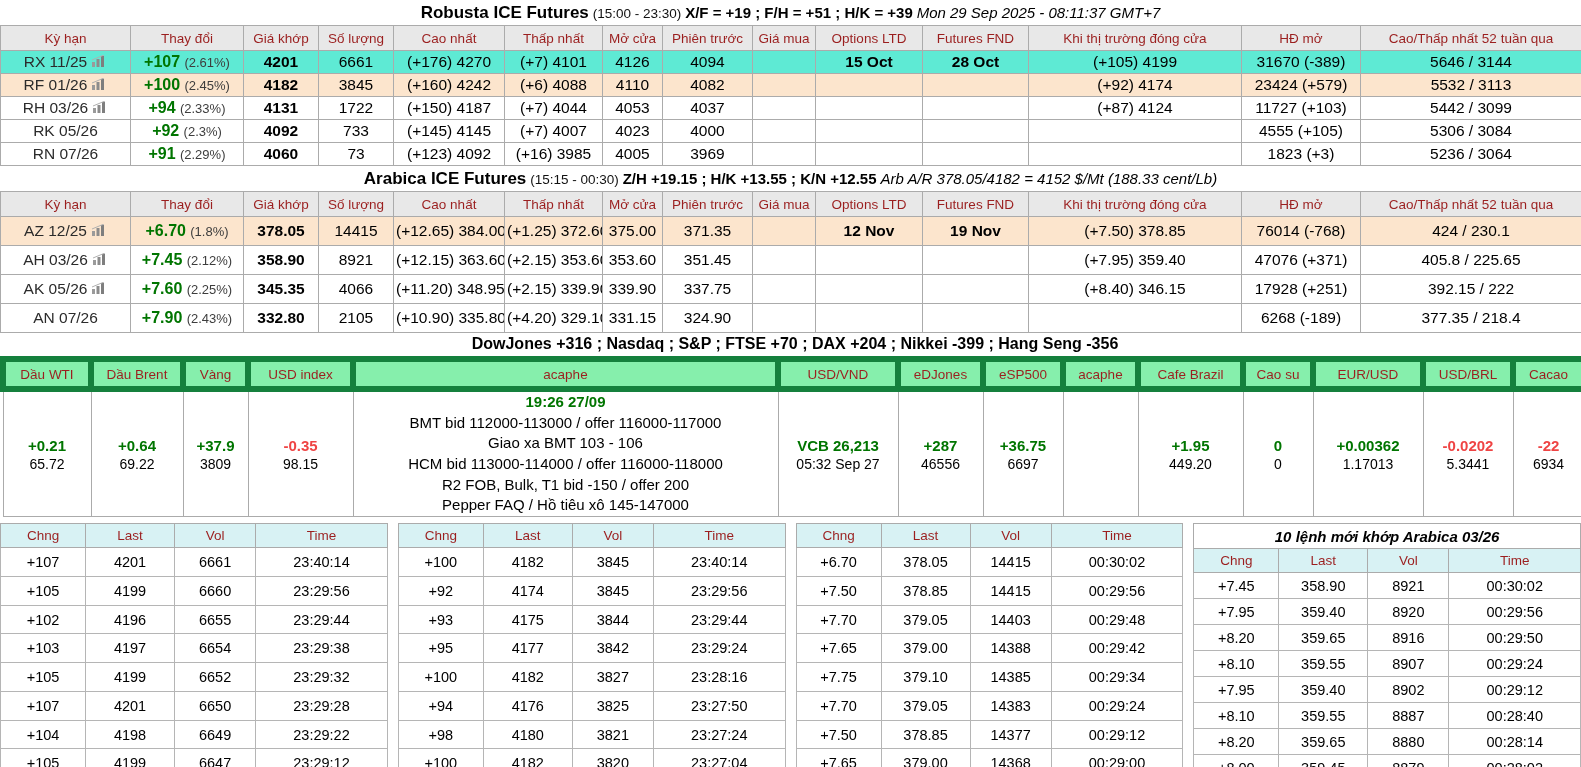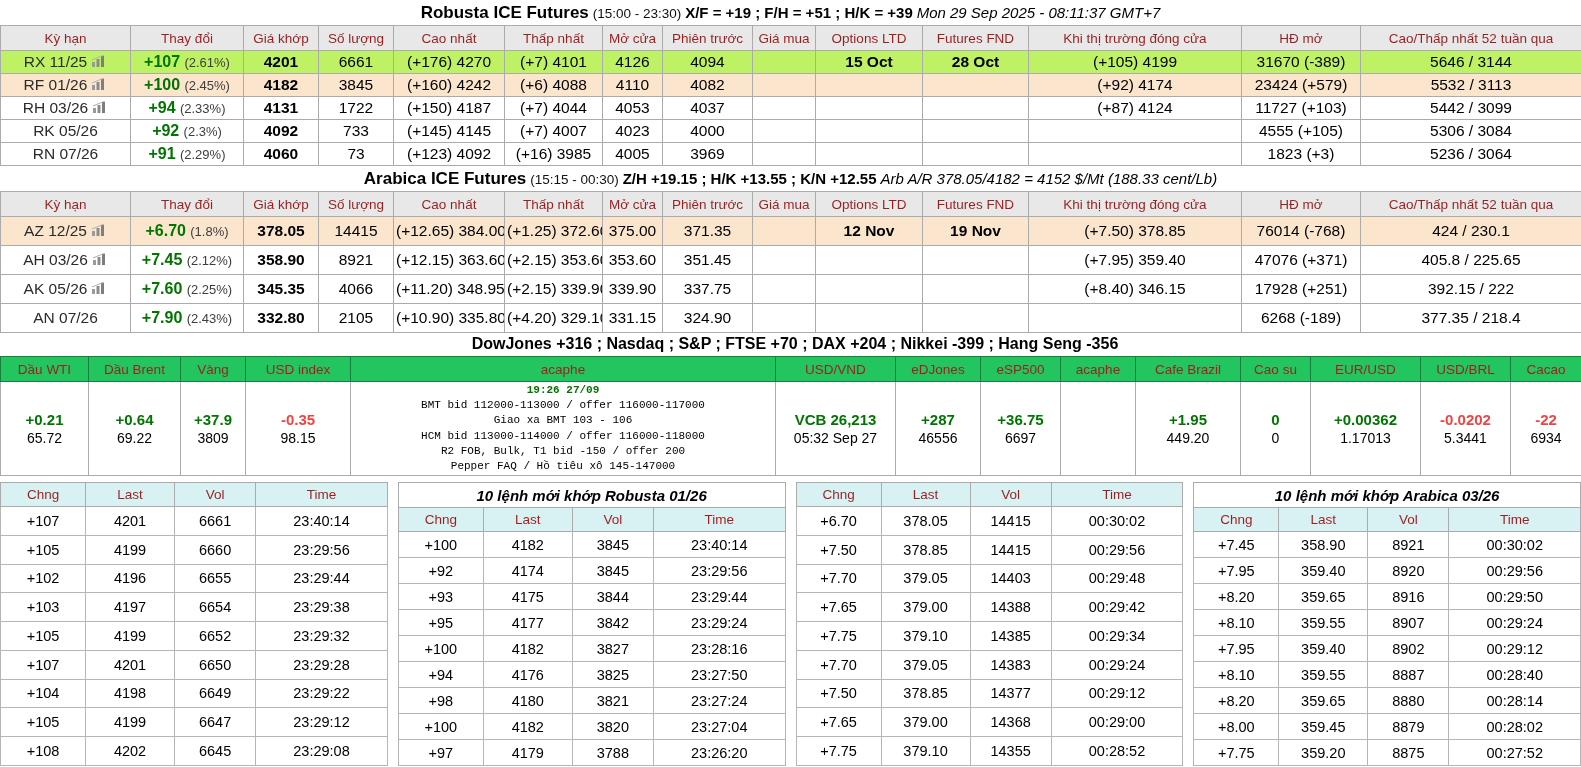--- a/index.html
+++ b/index.html
@@ -15,38 +15,38 @@
   .indices-line{text-align:center;font-weight:bold;font-size:16px;padding:2px 0 3px 0;margin-left:9px;}
 
   
   .futures{width:1581px;}
   .futures th{background:#e8e8e8;color:#9b1f1f;font-weight:normal;font-size:13.5px;
               border:1px solid #ababab;height:24px;padding:0 2px;white-space:nowrap;overflow:hidden;}
   .futures td{border:1px solid #ababab;text-align:center;font-size:15.5px;padding:0 2px;
               white-space:nowrap;overflow:hidden;}
   .futures-robusta td{height:22px;}
   .futures-arabica td{height:28px;}
-  tr.yellow td{background:#bef264;}
+  tr.yellow td{background:#5eead4;}
   tr.peach td{background:#fce5cd;}
   .c-contract{color:#2b2b2b;}
   .c-contract .chart-icon{display:inline-block;vertical-align:-1px;margin-left:4px;}
   .c-change .chg{color:#007500;font-weight:bold;font-size:16px;}
   .c-change .pct{color:#3d3d3d;font-size:13px;}
   .c-last{font-weight:bold;}
   .c-date{font-weight:bold;}
 
   
   .market{width:1581px;}
-  .market th{background:#22c55e;color:#9b1f1f;font-weight:normal;font-size:13.5px;
-             border:1px solid #15803d;height:24px;padding:0 2px;white-space:nowrap;overflow:hidden;}
+  .market th{background:#86efac;color:#9b1f1f;font-weight:normal;font-size:13.5px;
+             border:6px solid #15803d;height:24px;padding:0 2px;white-space:nowrap;overflow:hidden;}
   .market td{border:1px solid #ababab;text-align:center;vertical-align:middle;height:93px;padding:0 2px;}
   .market .chg{font-weight:bold;font-size:15px;}
   .market .val{font-size:14px;margin-top:2px;}
   .up{color:#007500;} .down{color:#ef4444;}
-  .acaphe-cell{font-size:11px;line-height:1.38;font-family:Liberation Mono, monospace;}
+  .acaphe-cell{font-size:15px;line-height:1.38;}
   .acaphe-time{color:#007500;font-weight:bold;}
 
   
   .orders-wrap{display:flex;gap:10px;margin-top:6px;}
   .orders{flex:1;}
   .orders .title-cell{border:1px solid #ababab;font-weight:bold;font-style:italic;
                       font-size:15px;height:22px;background:#fff;color:#000;}
   .orders .head th{background:#d8f2f4;color:#9b1f1f;font-weight:normal;font-size:13.5px;
                    border:1px solid #ababab;height:21px;}
   .orders td{border:1px solid #b5b5b5;text-align:center;font-size:14.5px;height:23px;
@@ -512,23 +512,20 @@
   </table>
 
   <table class="orders">
     <colgroup>
         <col style="width:22%">
         <col style="width:23%">
         <col style="width:21%">
         <col style="width:34%">
       </colgroup>
     <thead>
-      <tr>
-          <th colspan="4" class="title-cell">10 lệnh mới khớp Robusta 01/26</th>
-        </tr>
       <tr class="head">
           <th>Chng</th>
           <th>Last</th>
           <th>Vol</th>
           <th>Time</th>
         </tr>
     </thead>
     <tbody>
 
     <tr>

